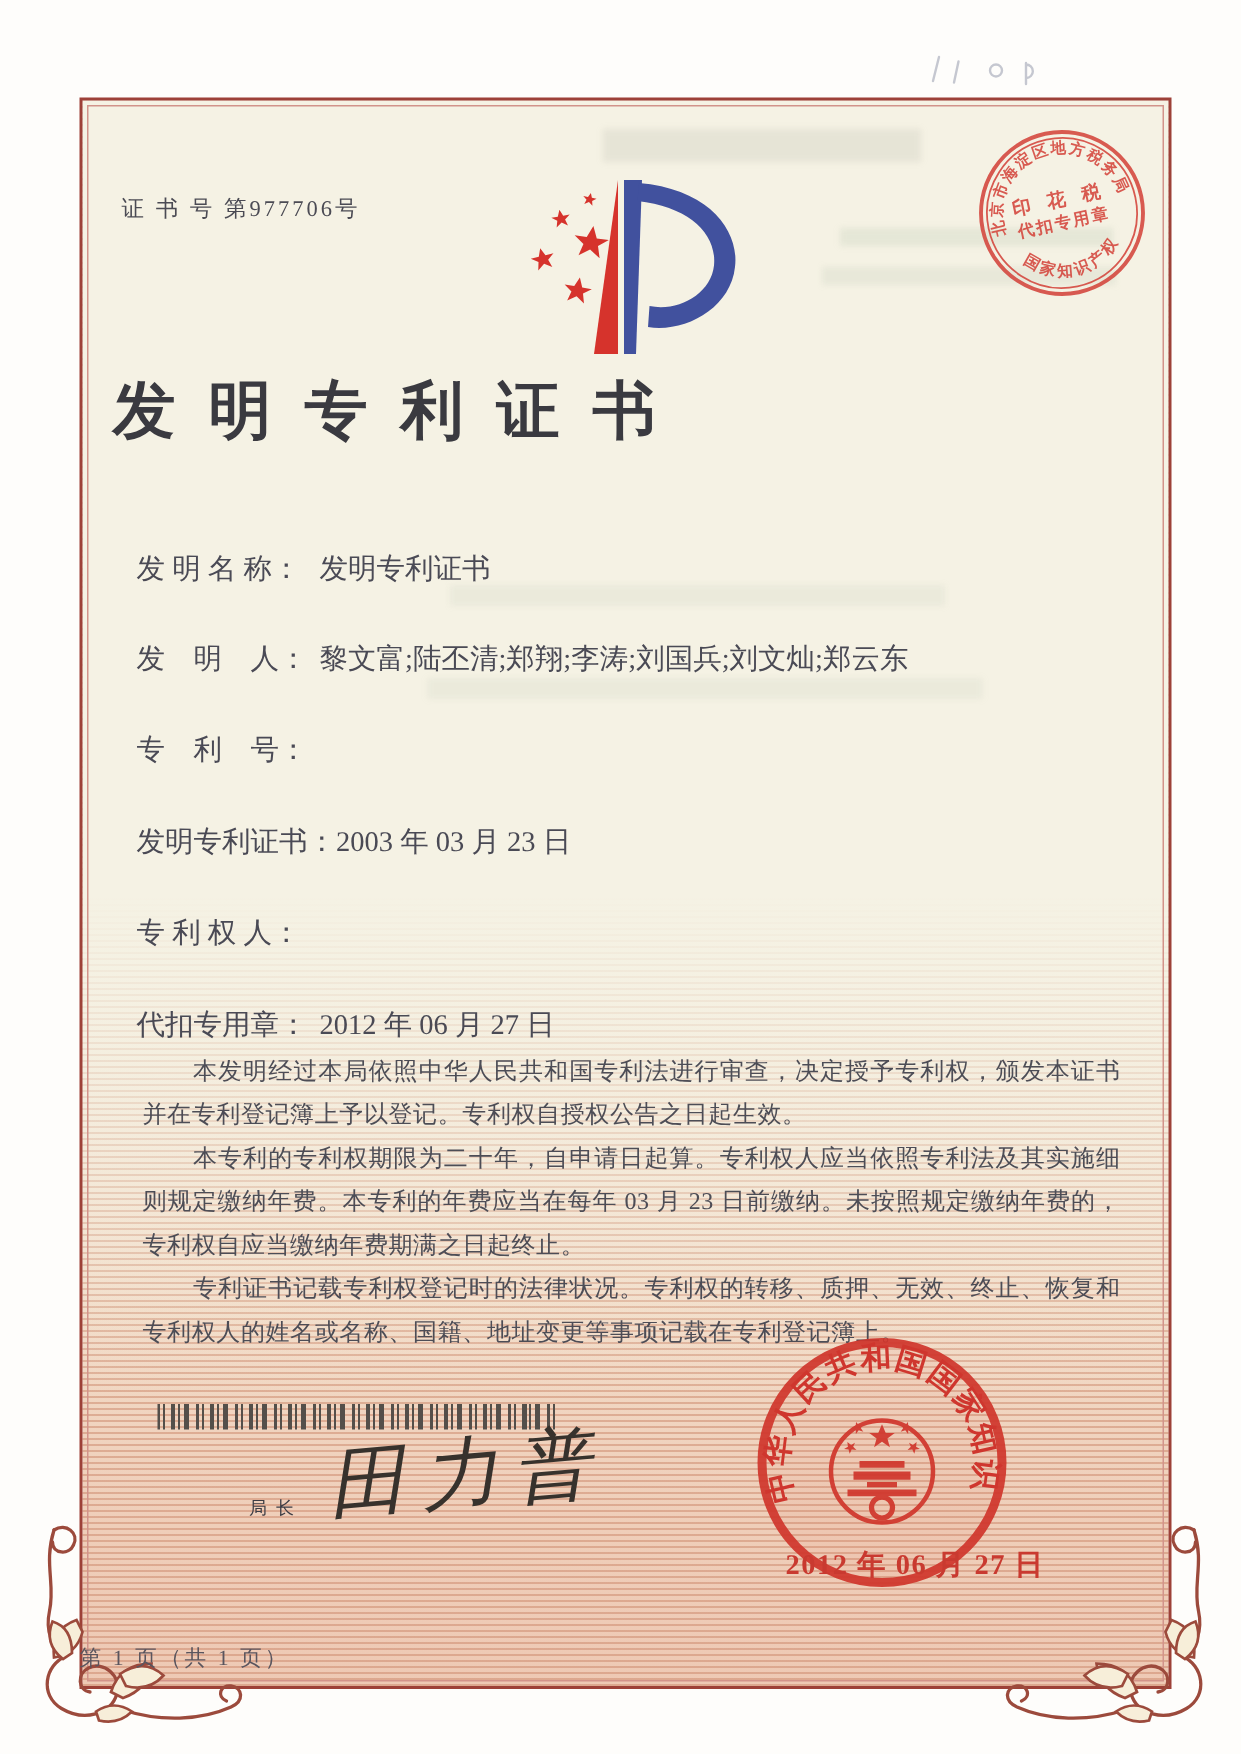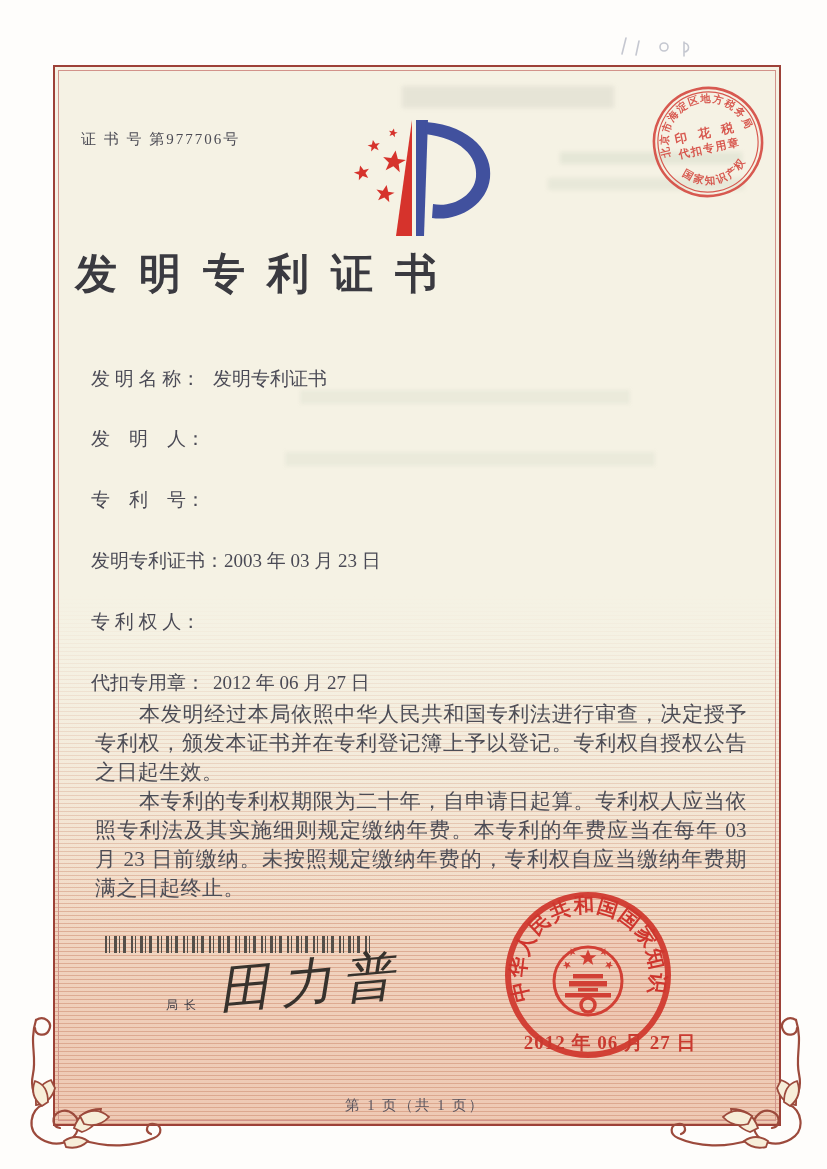--- a/index.html
+++ b/index.html
@@ -18,29 +18,29 @@
   }
   .cert::before{content:"";position:absolute;inset:3px;border:1px solid #d2938a;pointer-events:none;}
   .abs{position:absolute;}
   
   .cert-no{left:81px;top:130px;font-size:15px;letter-spacing:2px;color:#4b4b54;}
   .title{left:53px;top:246px;width:724px;text-align:left;font-size:42px;font-weight:bold;
          color:#3a3a40;letter-spacing:22px;text-indent:22px;}
   .row{left:91px;width:660px;font-size:19px;color:#4a4a55;display:flex;white-space:nowrap;}
   .row .lbl{display:inline-block;min-width:122px;}
   .r1{top:366px}.r2{top:426px}.r3{top:487px}.r4{top:548px}.r5{top:609px}.r6{top:670px}
-  .body-text{left:95px;top:700px;width:652px;font-size:21px;line-height:29px;color:#4d4d56;
+  .body-text{left:95px;top:700px;width:652px;font-size:16px;line-height:29px;color:#4d4d56;
              text-align:justify;letter-spacing:.4px;}
   .body-text p{margin:0;text-indent:2.1em;}
   .director{left:166px;top:997px;font-size:12px;letter-spacing:6px;color:#3d3d45;}
   .signature{left:218px;top:948px;font-size:52px;color:#37322d;transform:rotate(-5deg);
              font-style:italic;letter-spacing:10px;white-space:nowrap;}
   .seal-date{left:498px;top:1030px;width:224px;text-align:center;font-size:19px;
              color:#c93a30;letter-spacing:1px;font-weight:bold;}
-  .footer{left:53px;top:1096px;width:724px;text-align:center;font-size:14.5px;
+  .footer{left:53px;top:1096px;width:724px;font-size:14.5px;
           letter-spacing:2px;color:#5a555e;}
   
   .barcode{left:105px;top:936px;width:268px;height:17px;
     background:repeating-linear-gradient(90deg,
       #544f4a 0 2px, transparent 2px 4px,
       #544f4a 4px 5px, transparent 5px 9px,
       #544f4a 9px 12px, transparent 12px 14px,
       #544f4a 14px 15px, transparent 15px 18px,
       #544f4a 18px 21px, transparent 21px 26px);
   }
@@ -124,39 +124,41 @@
 </svg>
 
 <div class="abs title">发明专利证书</div>
 
 <div class="abs row r1">
   <span class="lbl">发 明 名 称：</span>
   <span>发明专利证书</span>
 </div>
 <div class="abs row r2">
   <span class="lbl">发　明　人：</span>
+  <span>黎文富;陆丕清;郑翔;李涛;刘国兵;刘文灿;郑云东</span>
 </div>
 <div class="abs row r3">
   <span class="lbl">专　利　号：</span>
 </div>
 <div class="abs row r4">
   <span class="lbl">发明专利证书：</span>
   <span>2003 年 03 月 23 日</span>
 </div>
 <div class="abs row r5">
   <span class="lbl">专 利 权 人：</span>
 </div>
 <div class="abs row r6">
   <span class="lbl">代扣专用章：</span>
   <span>2012 年 06 月 27 日</span>
 </div>
 
 <div class="abs body-text">
   <p>本发明经过本局依照中华人民共和国专利法进行审查，决定授予专利权，颁发本证书并在专利登记簿上予以登记。专利权自授权公告之日起生效。</p>
   <p>本专利的专利权期限为二十年，自申请日起算。专利权人应当依照专利法及其实施细则规定缴纳年费。本专利的年费应当在每年 03 月 23 日前缴纳。未按照规定缴纳年费的，专利权自应当缴纳年费期满之日起终止。</p>
+  <p>专利证书记载专利权登记时的法律状况。专利权的转移、质押、无效、终止、恢复和专利权人的姓名或名称、国籍、地址变更等事项记载在专利登记簿上。</p>
 </div>
 
 <div class="abs barcode"></div>
 
 <div class="abs director">局长</div>
 <div class="abs signature">田力普</div>
 
 <svg class="abs seal" viewBox="0 0 178 178">
   <defs>
     <path id="sealArc" d="M31.9,115.6 A63,63 0 1 1 146.1,115.6" fill="none"></path>

